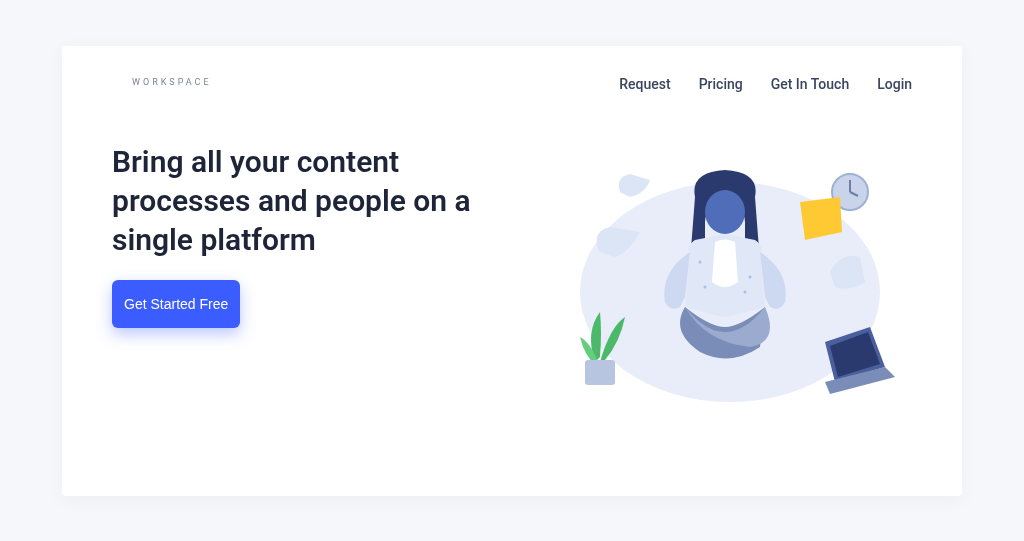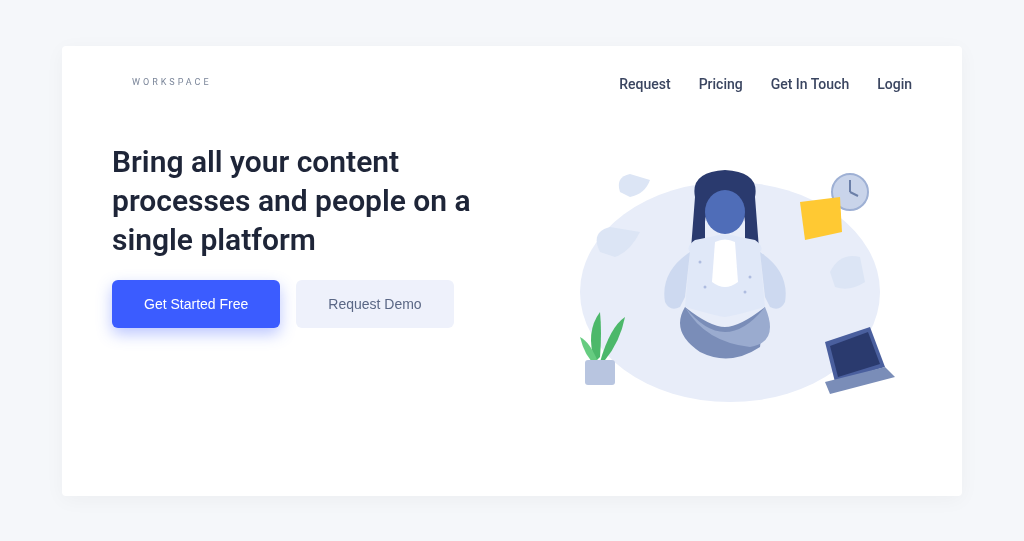--- a/index.html
+++ b/index.html
@@ -84,21 +84,21 @@
       color: #8a92a5;
       line-height: 1.6;
       margin-bottom: 35px;
       max-width: 360px;
     }
     .buttons {
       display: flex;
       gap: 16px;
     }
     .btn {
-      padding: 16px 32px;
+      padding: 16px 12px;
       border-radius: 6px;
       font-size: 14px;
       font-weight: 500;
       border: none;
       cursor: pointer;
     }
     .btn-primary {
       background: #3b5cff;
       color: #ffffff;
       box-shadow: 0 6px 15px rgba(59,92,255,0.35);
@@ -133,21 +133,20 @@
       <span class="nav-item">Get In Touch</span>
       <span class="nav-item">Login</span>
     </div>
   </div>
 
   <div class="hero">
     <div class="hero-left">
       <h1 class="hero-title">Bring all your content processes and people on a single platform</h1>
       <div class="buttons">
         <button class="btn btn-primary">Get Started Free</button>
-        <button class="btn btn-secondary">Request Demo</button>
       </div>
     </div>
     <div class="hero-right">
       <svg class="illustration" viewBox="0 0 380 300">
 
         <ellipse cx="200" cy="160" rx="150" ry="110" fill="#e8edf9"></ellipse>
 
         <circle cx="320" cy="60" r="18" fill="#c9d4ea" stroke="#9eb0d4" stroke-width="2"></circle>
         <line x1="320" y1="60" x2="320" y2="48" stroke="#6b7fa8" stroke-width="2"></line>
         <line x1="320" y1="60" x2="328" y2="64" stroke="#6b7fa8" stroke-width="2"></line>

